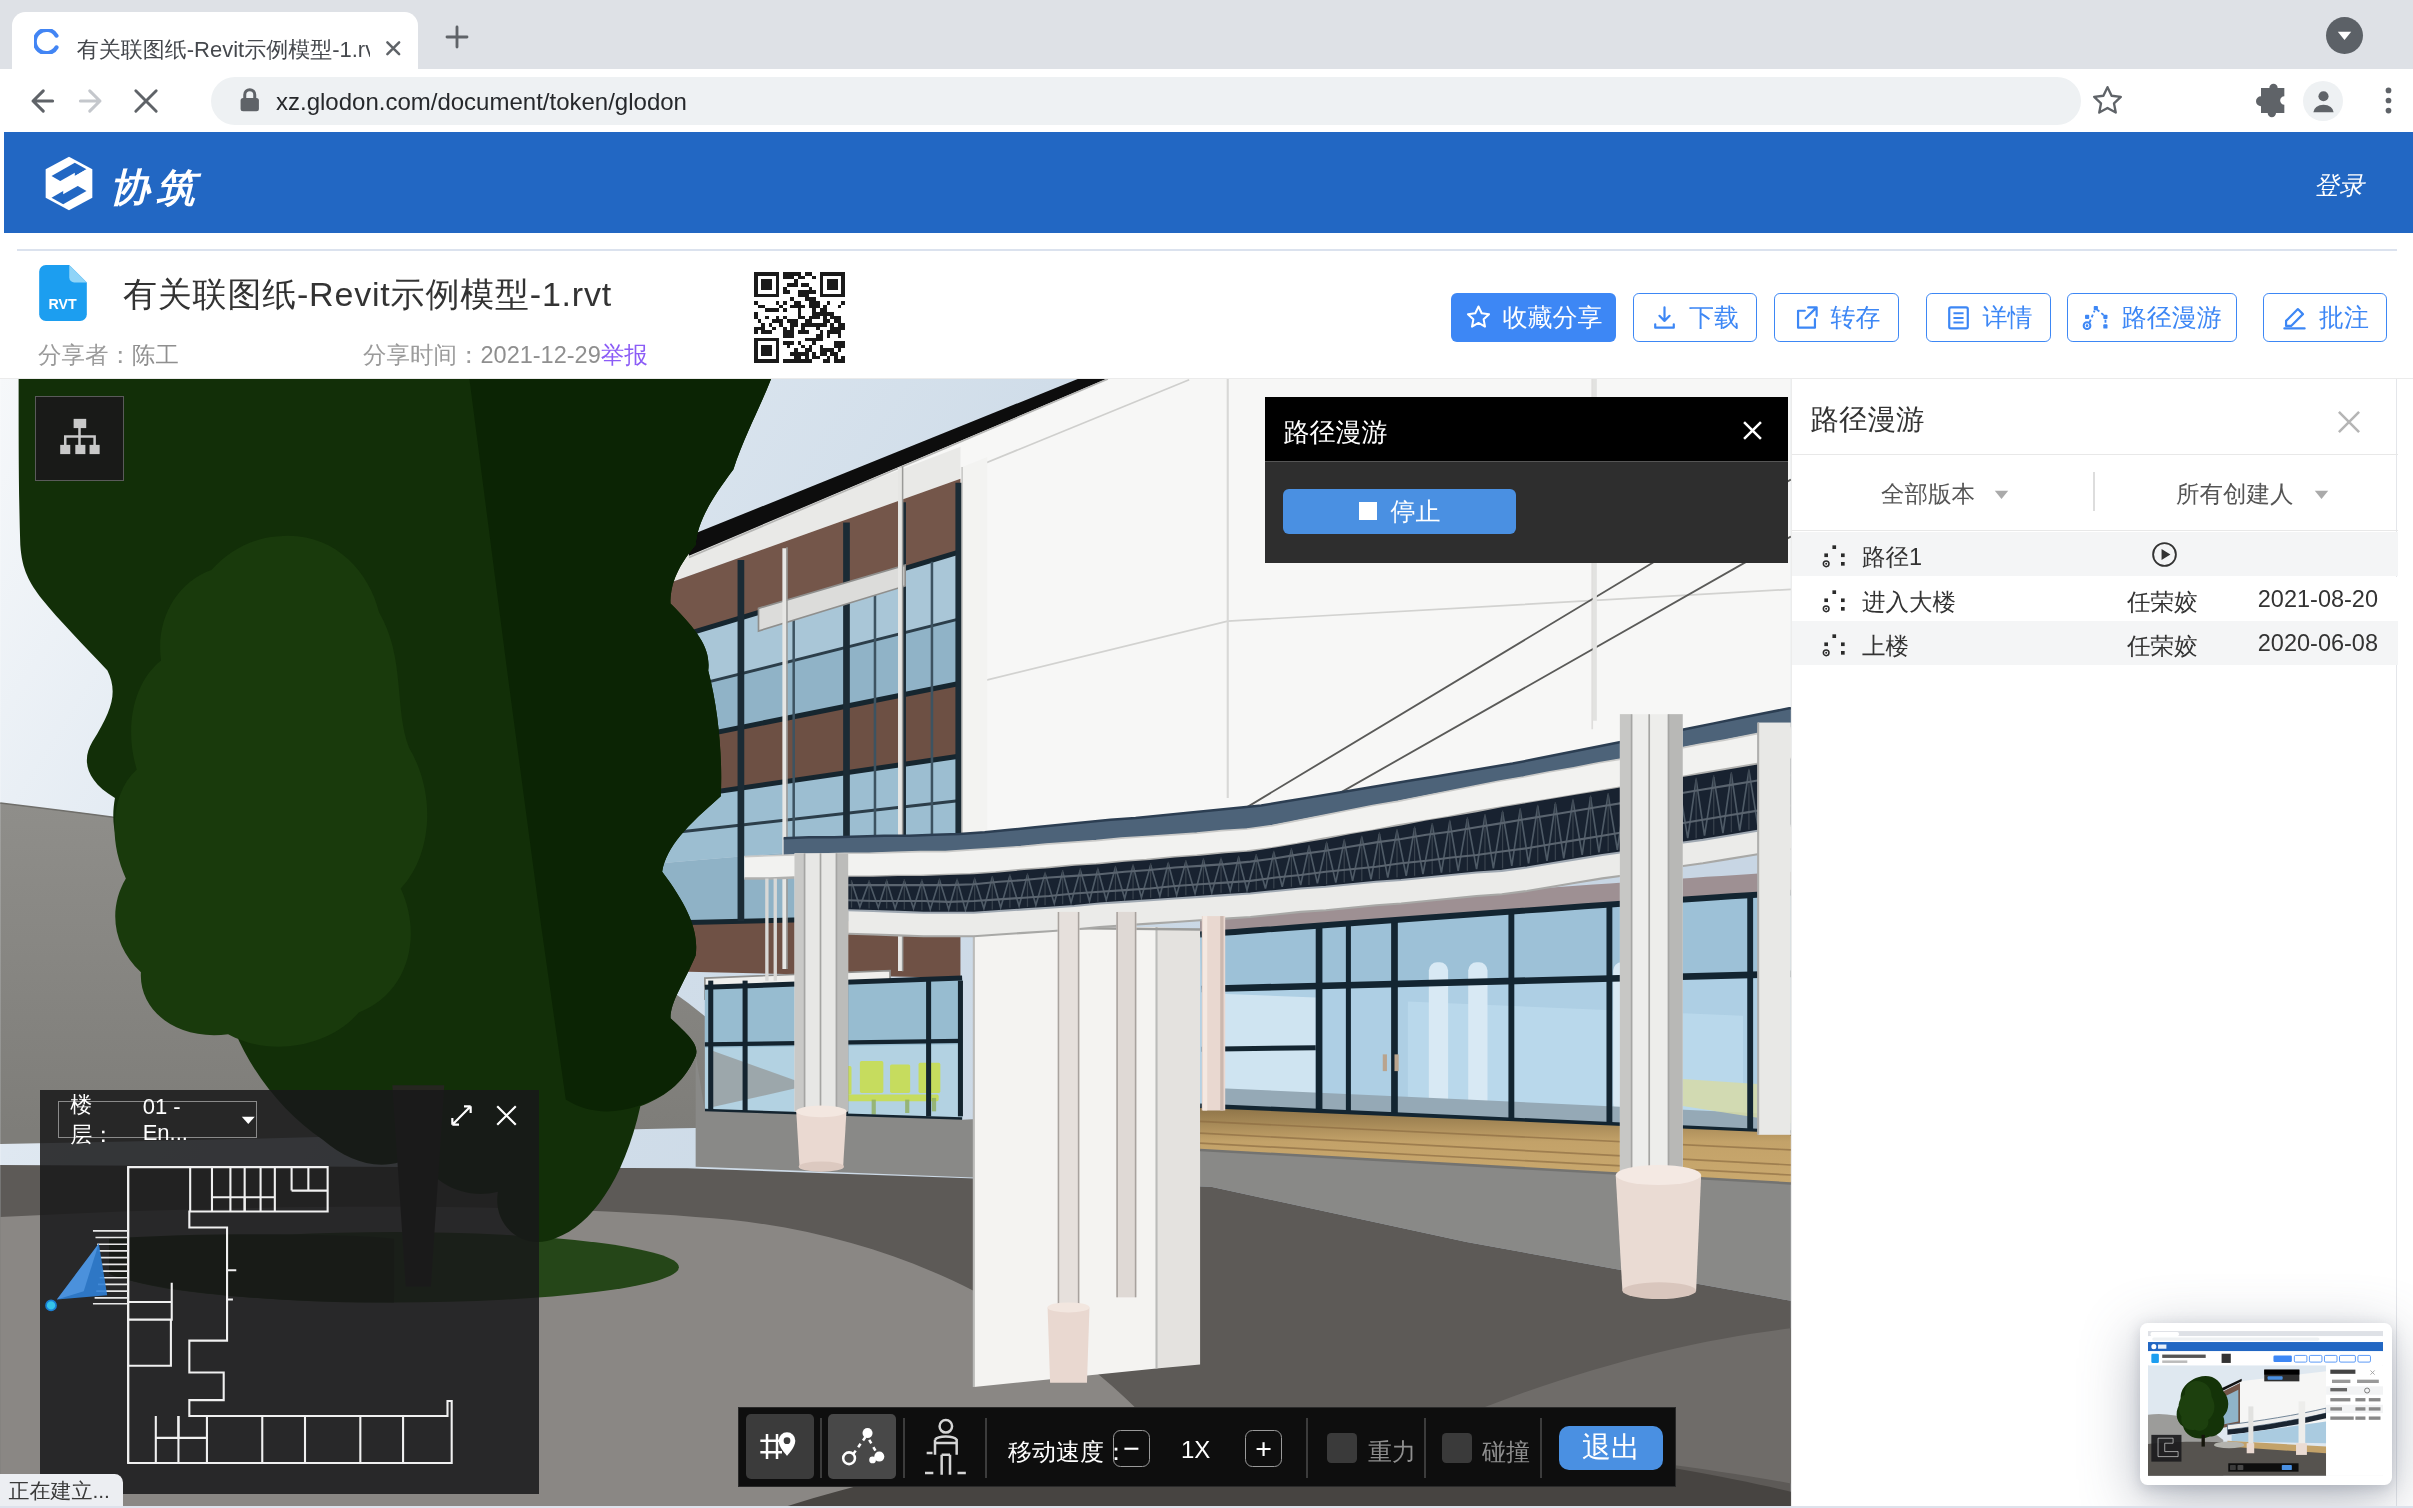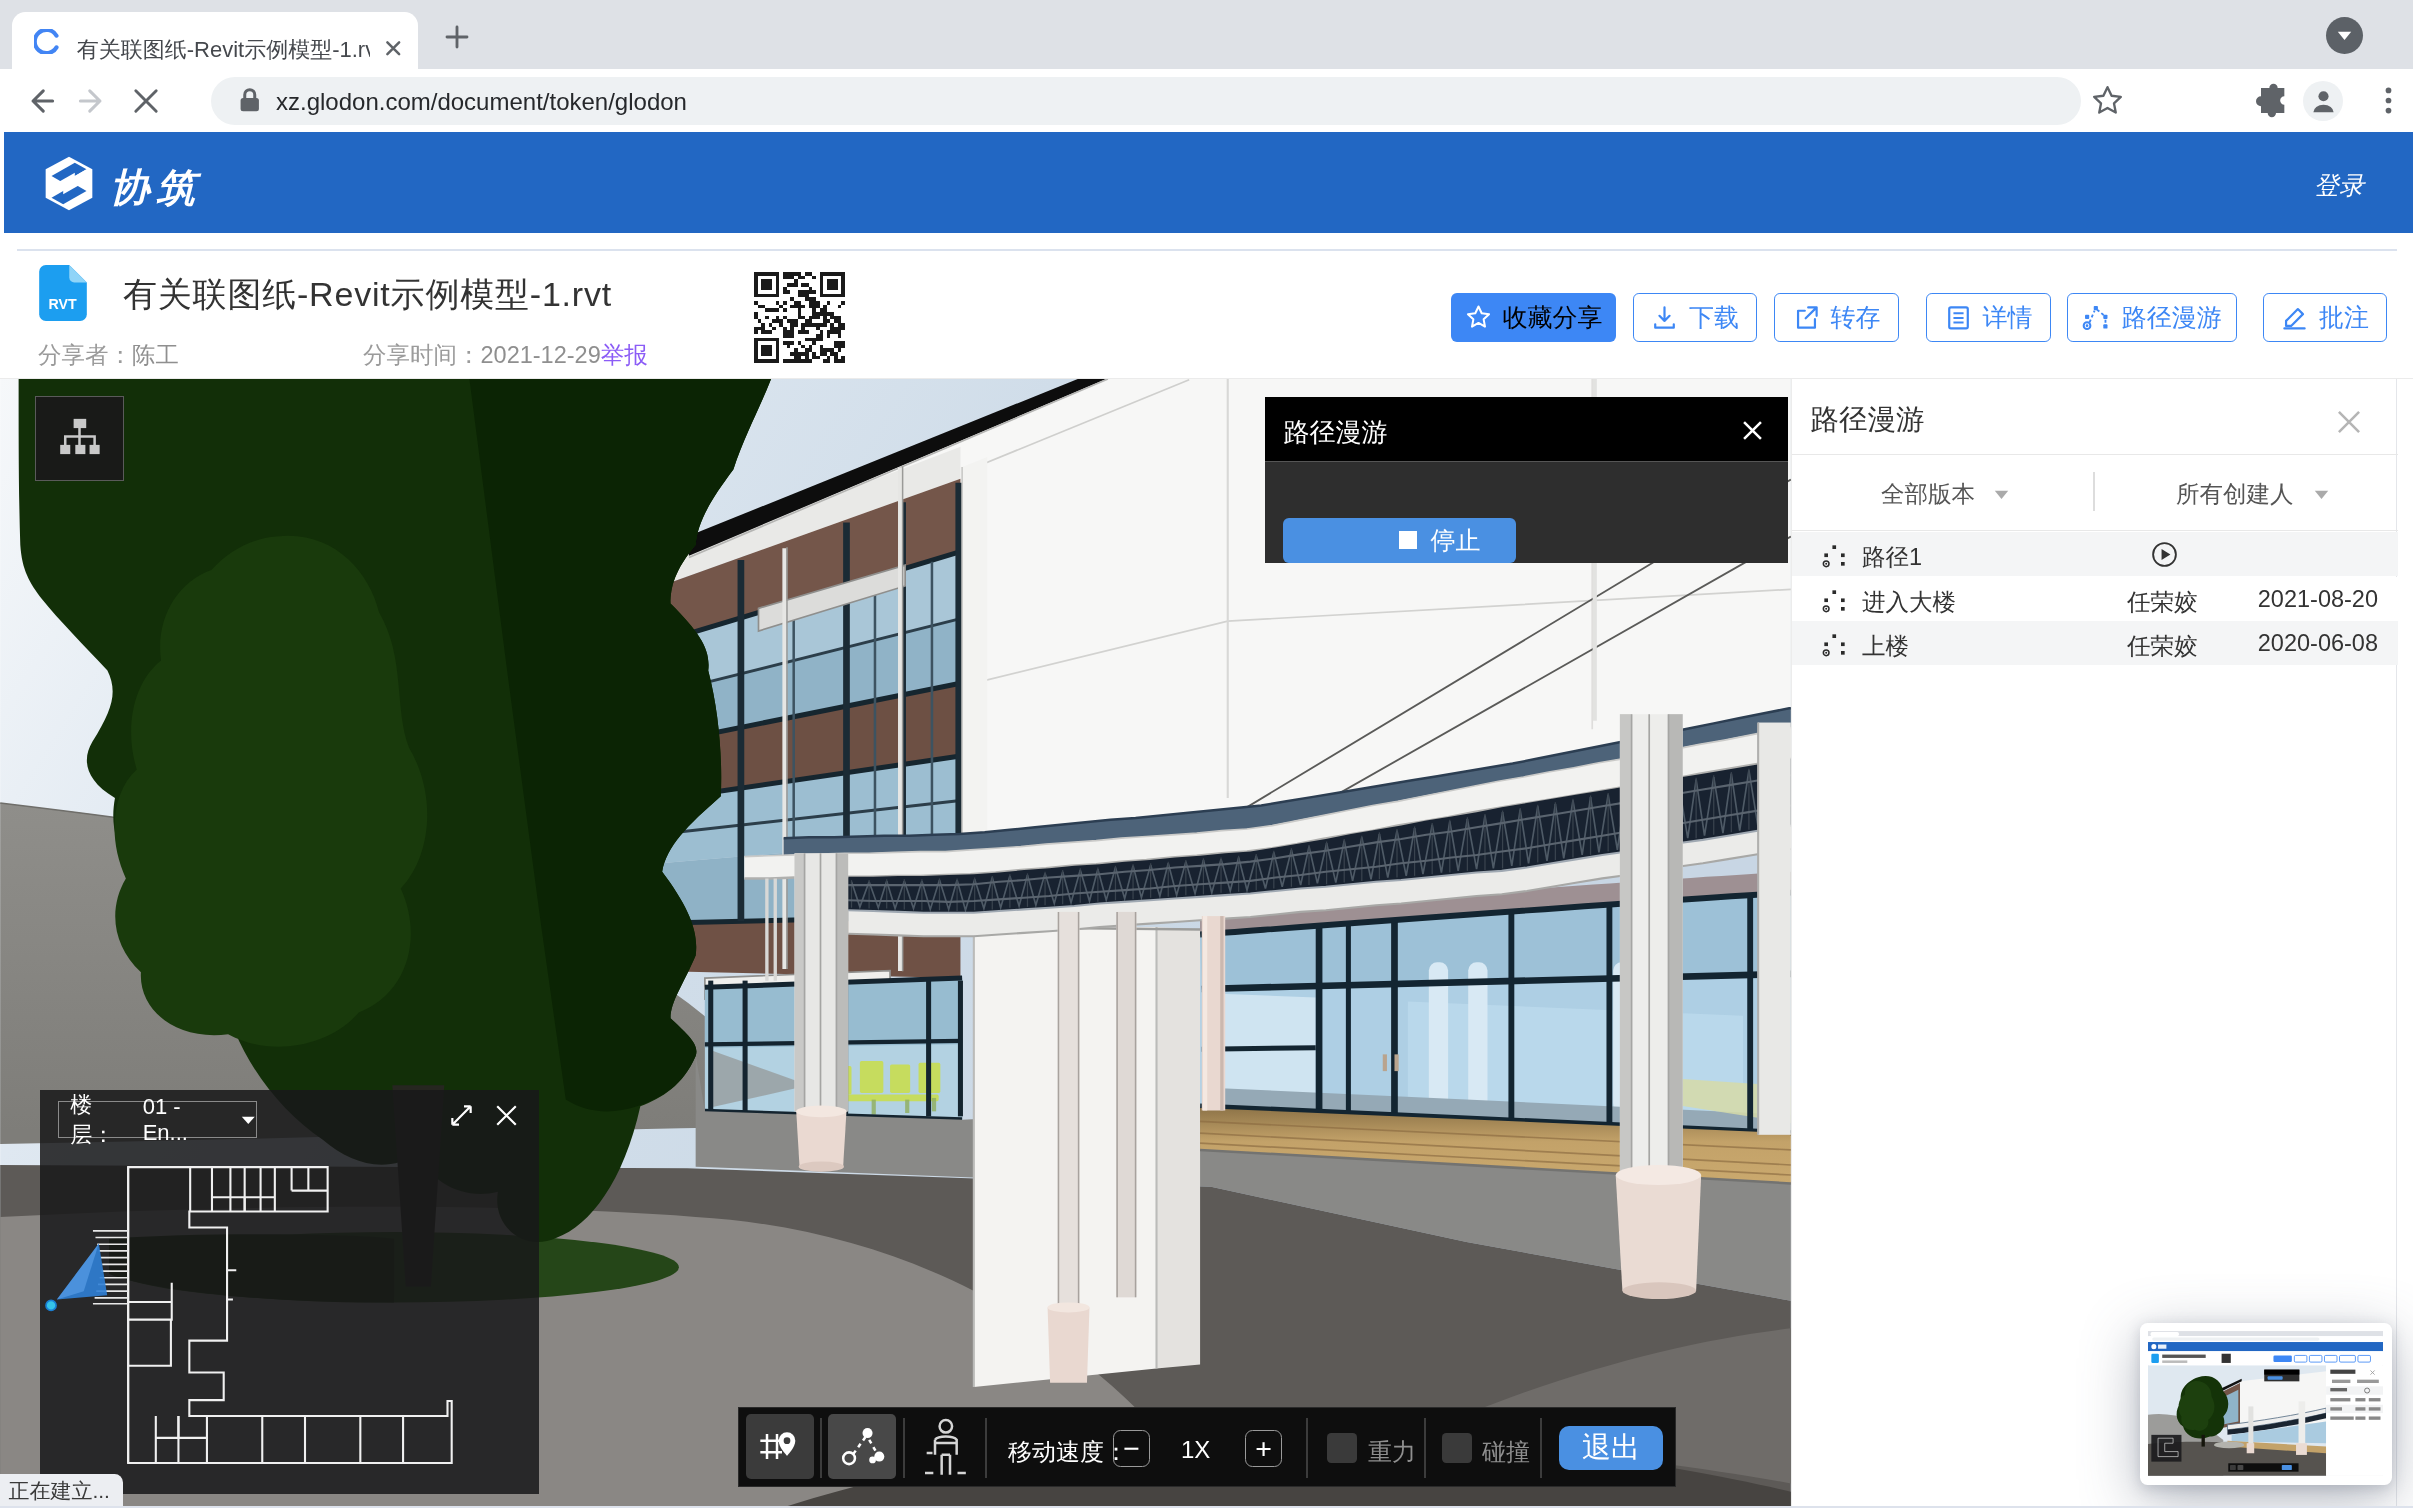--- a/index.html
+++ b/index.html
@@ -17,33 +17,33 @@
 #blueband{left:4px;top:132px;width:2413px;height:101px;background:#2267c3;font-style:italic;}
 #logotext{left:106px;top:28.5px;font-size:39px;font-weight:bold;color:#fff;letter-spacing:7.5px;}
 #loginlink{left:2310px;top:37px;font-size:25px;color:#fff;}
 
 #chead{left:0;top:233px;width:2413px;height:146px;background:#fff;border-bottom:1.7px solid #ebebeb;box-sizing:border-box;}
 #cheadtop{left:17px;top:16px;width:2380px;height:1.7px;background:#dbe2ee;}
 #ctitle{left:123px;top:39px;font-size:34px;color:#333;font-weight:500;letter-spacing:0.8px;}
 #crow2{left:38px;top:106px;font-size:23.5px;color:#9b9b9b;}
 .btn{position:absolute;top:60px;height:49px;border:1.7px solid #3d87f5;border-radius:5.9px;color:#3d87f5;font-size:25px;display:flex;align-items:center;justify-content:center;gap:11px;background:#fff;}
 .btn svg{flex:none;}
-#bfav{left:1451px;width:165px;background:#3d87f5;color:#000000;border:none;}
+#bfav{left:1451px;width:165px;background:#3d87f5;color:#ffffff;border:none;}
 #bdl{left:1633px;width:124px;}
 #bzc{left:1774px;width:125px;}
 #bxq{left:1926px;width:125px;}
 #blj{left:2067px;width:170px;}
 #bpz{left:2263px;width:124px;}
 
 #viewer{left:0;top:379px;width:1791px;height:1127px;overflow:hidden;}
 #structbtn{left:35px;top:17px;width:89px;height:85px;background:rgba(26,26,26,0.94);border:1.7px solid #5a5a5a;display:flex;align-items:center;justify-content:center;}
 #dialog{left:1265px;top:17.6px;width:523px;height:166px;background:#2e2e2e;}
 #dlghead{left:0;top:0;width:523px;height:65px;background:#000;border-bottom:1.7px solid #555;}
 #dlgtitle{left:18.4px;top:18.4px;font-size:26px;color:#fff;}
-#dlgbtn{left:17.6px;top:92px;width:233px;height:45px;background:#4a90e2;border-radius:5.9px;display:flex;align-items:center;justify-content:flex-start;padding-left:116px;gap:13.4px;color:#fff;font-size:25px;box-sizing:border-box;margin-top:29px;}
+#dlgbtn{left:17.6px;top:92px;width:233px;height:45px;background:#4a90e2;border-radius:5.9px;display:flex;align-items:center;justify-content:flex-start;padding-left:76px;gap:13.4px;color:#fff;font-size:25px;box-sizing:border-box;}
 #stopsq{width:18.4px;height:18.4px;background:#fff;}
 
 #minimap{left:40px;top:711px;width:499px;height:404px;background:rgba(24,24,26,0.86);}
 #floorbox{left:17.6px;top:11px;width:199px;height:37px;border:1.7px solid #8a8a8a;color:#fff;font-size:22px;display:flex;align-items:center;padding-left:11.7px;gap:8.4px;}
 
 #btoolbar{left:738px;top:1028px;width:938px;height:80px;background:#0e0e0e;border:0.8px solid #2a2a2a;color:#fff;}
 .tsep{position:absolute;top:10px;width:1.7px;height:60px;background:#3c3c3c;}
 .tbtn{position:absolute;top:5.9px;width:68px;height:65px;border-radius:5px;display:flex;align-items:center;justify-content:center;}
 #speedlab{left:269px;top:28px;font-size:24px;color:#fff;}
 .pm{position:absolute;top:22px;width:37px;height:37px;border:1.7px solid #9a9a9a;border-radius:7.5px;color:#fff;font-size:28.5px;line-height:34px;text-align:center;}

